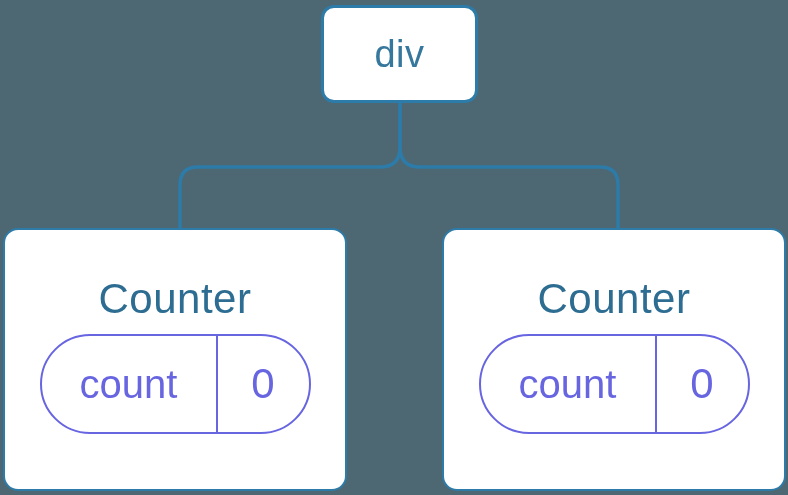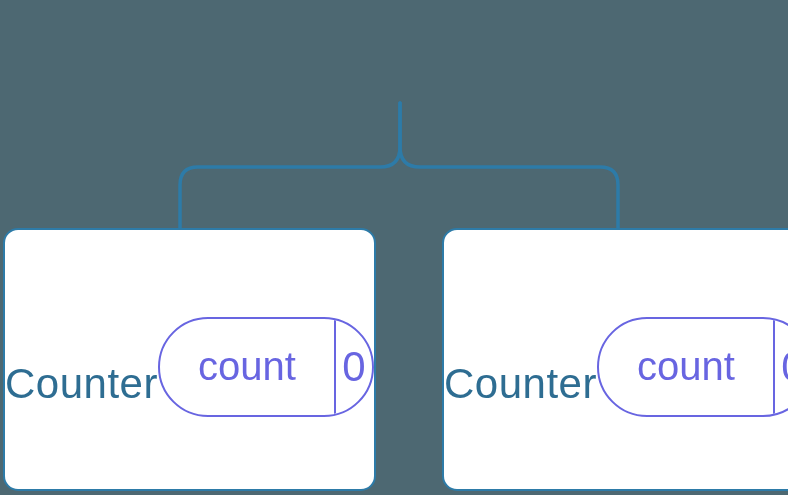--- a/index.html
+++ b/index.html
@@ -39,27 +39,27 @@
     justify-content: center;
   }
   .root-node .label {
     font-size: 38px;
     color: var(--node-text, #35779D);
     letter-spacing: 0.5px;
   }
   .card {
     position: absolute;
     top: 228px;
-    width: 373px; height: 263px;
+    width: 344px; height: 263px;
     box-sizing: border-box;
     background: var(--node-fill, #FFFFFF);
     border: 2px solid var(--line, #2D7BA8);
     border-radius: 15px;
     display: flex;
-    flex-direction: row;
+    flex-direction: column;
     align-items: center;
     text-align: right;
   }
   .card-left  { left: 3px; }
   .card-right { left: 442px; }
   .card-title {
     margin-top: 48px;
     font-size: 42px;
     line-height: 1;
     color: var(--heading-text, #2E6D92);
@@ -99,20 +99,23 @@
 </head>
 <body style="--background: #4D6872; --line: #2D7BA8; --node-fill: #FFFFFF; --node-text: #35779D; --heading-text: #2E6D92; --state-accent: #6865E1;">
 
 <div class="stage">
 
   <svg class="connectors" viewBox="0 0 788 495" xmlns="http://www.w3.org/2000/svg">
     <path d="M 400 103 L 400 147 Q 400 167 380 167 L 198 167 Q 180 167 180 185 L 180 228"></path>
     <path d="M 400 103 L 400 147 Q 400 167 420 167 L 600 167 Q 618 167 618 185 L 618 228"></path>
   </svg>
 
+  <div class="root-node">
+    <span class="label">div</span>
+  </div>
 
   <div class="card card-left">
     <div class="card-title">Counter</div>
     <div class="pill">
       <span class="pill-key">count</span>
       <span class="pill-divider"></span>
       <span class="pill-value">0</span>
     </div>
   </div>
 

